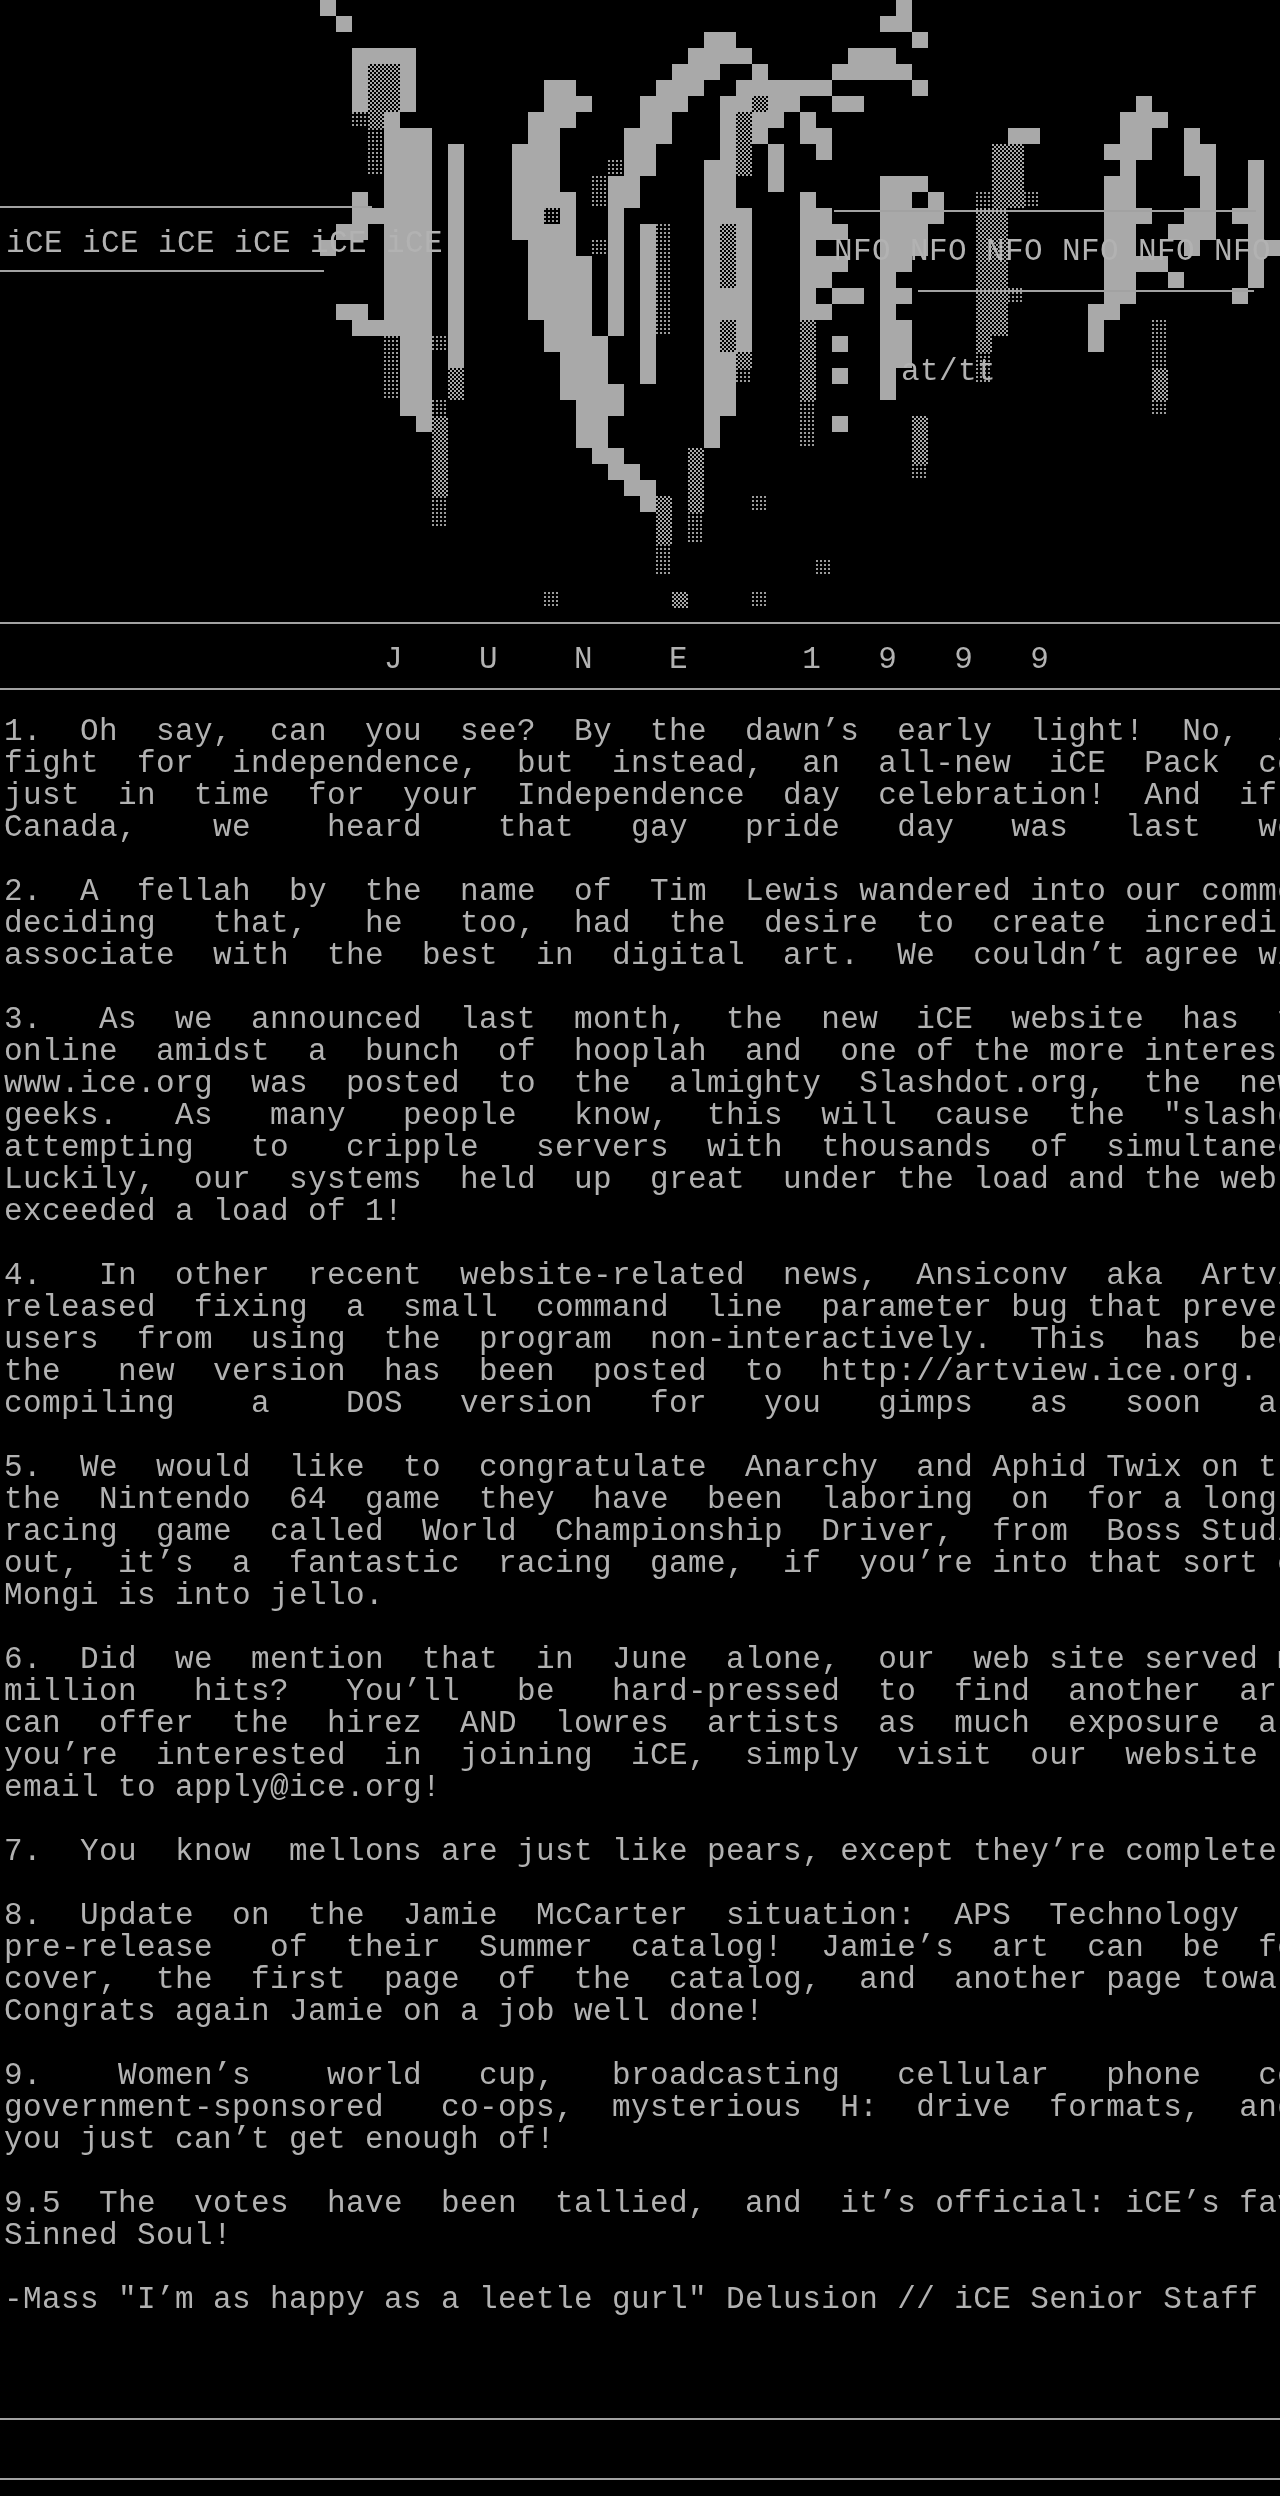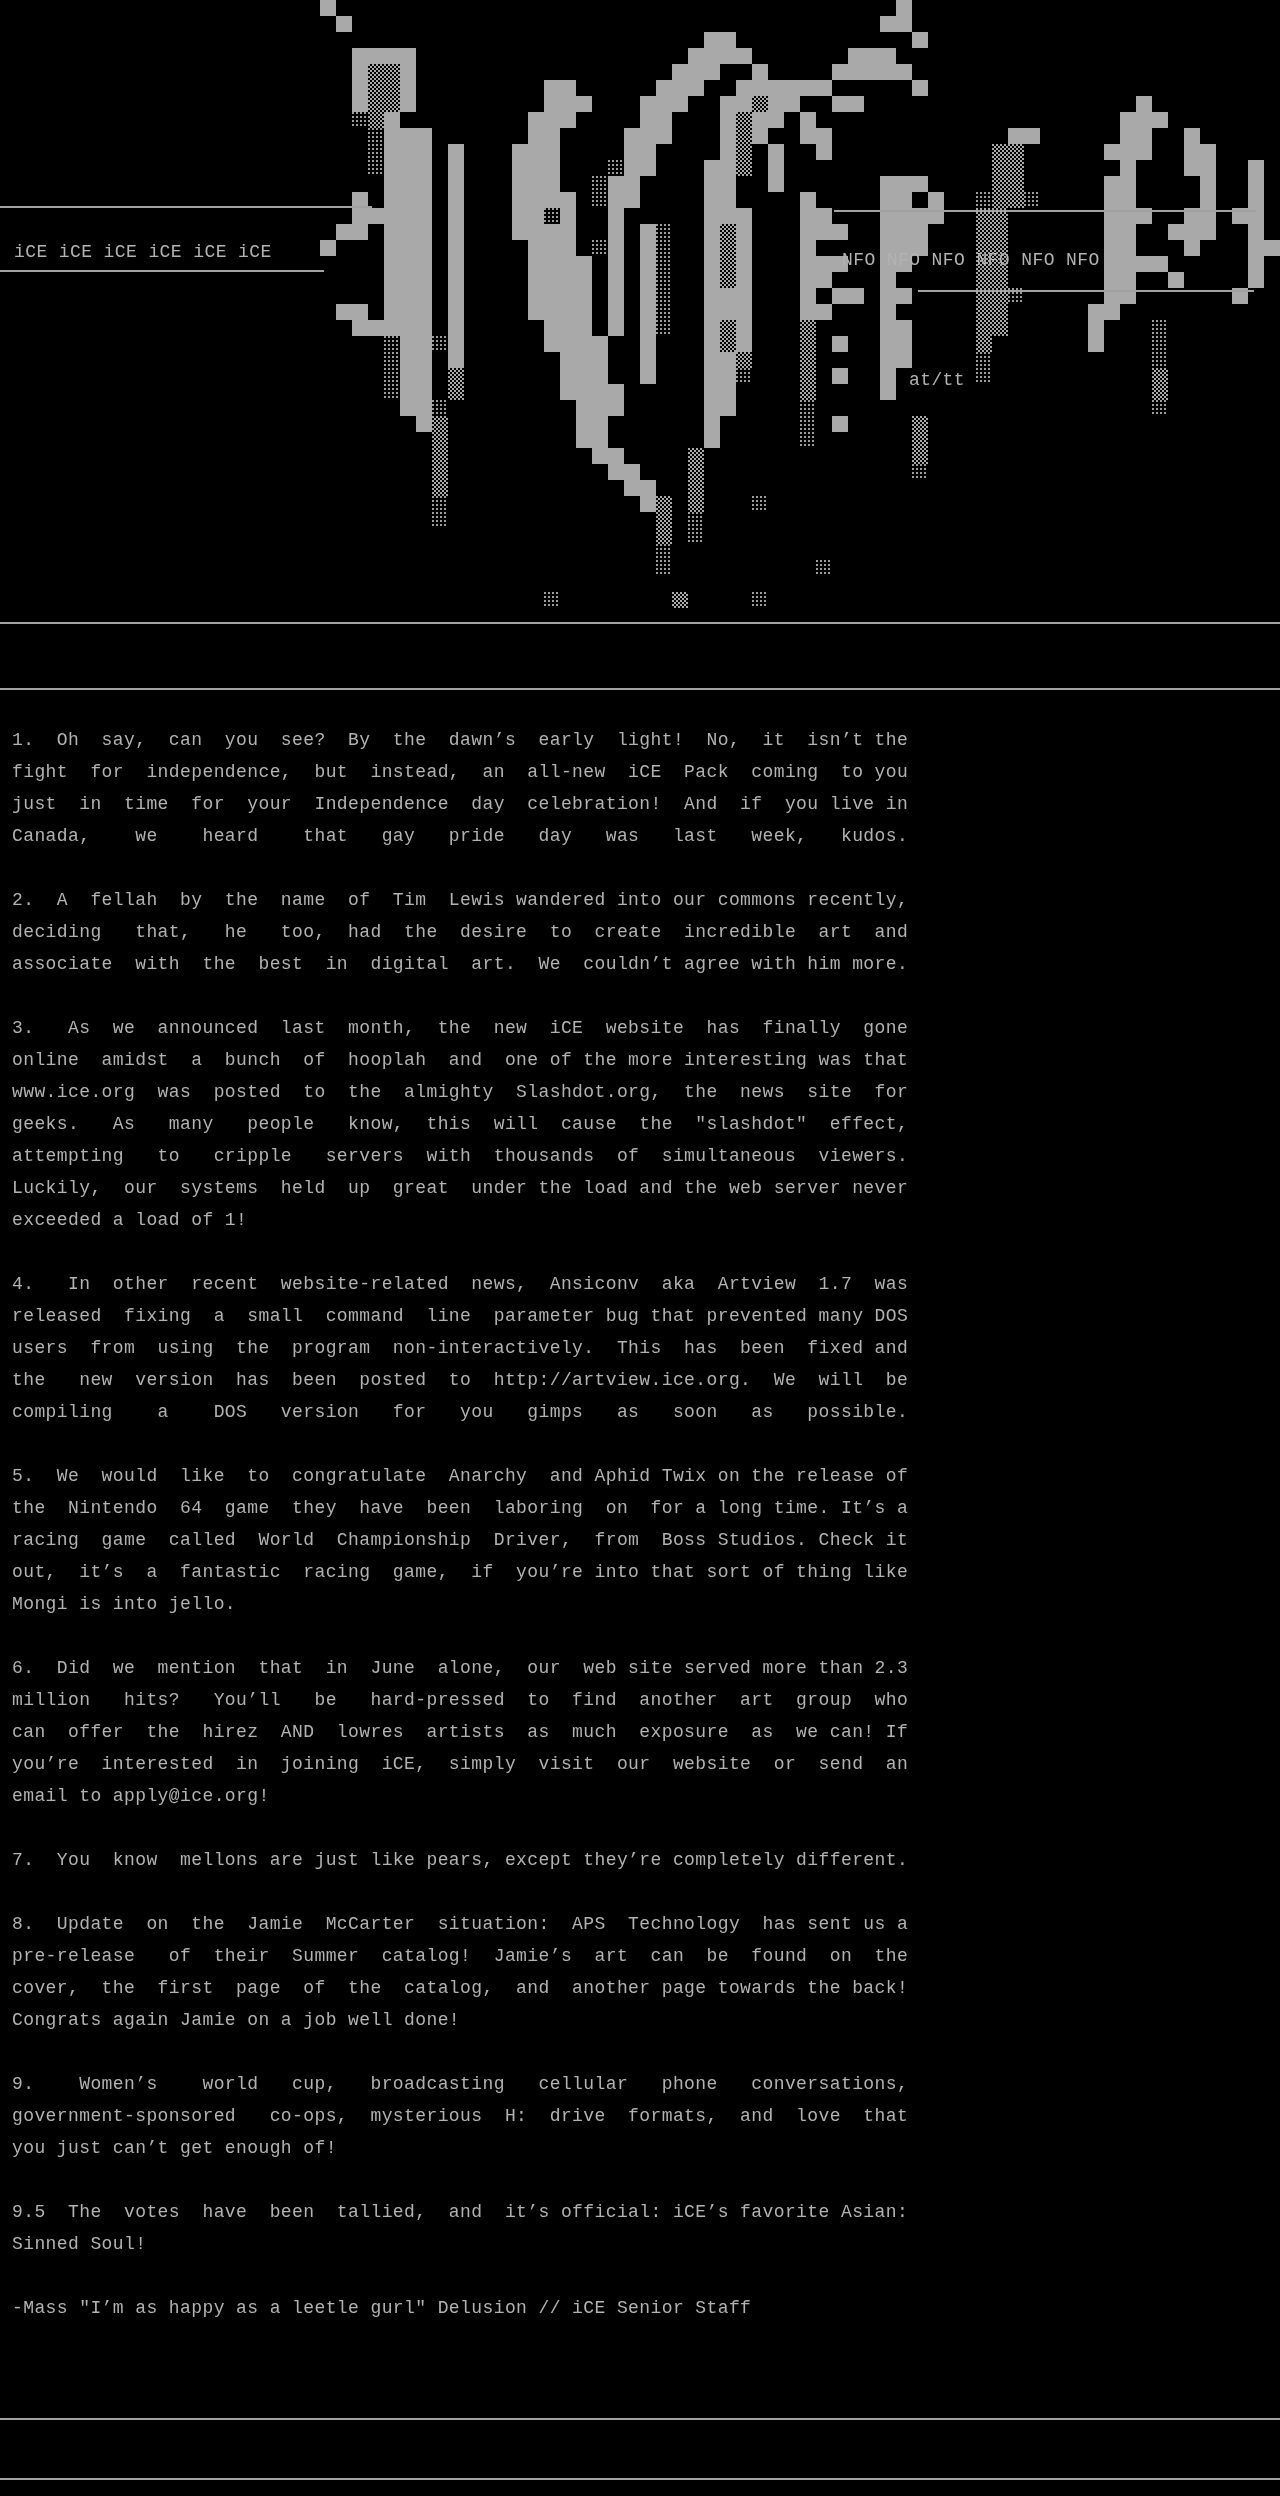--- a/index.html
+++ b/index.html
@@ -1,21 +1,21 @@
 <!DOCTYPE html>
 <html><head>
 <meta charset="utf-8">
 <title>iCE NFO</title>
 <style>
   html,body{margin:0;padding:0;background:#000;}
   .page{position:relative;width:1280px;height:2496px;background:#000;overflow:hidden;
         font-family:"Liberation Mono",monospace;}
-  .mono{position:absolute;margin:12px;white-space:pre;
+  .mono{position:absolute;margin:4px;white-space:pre;
         font-family:"Liberation Mono",monospace;
-        font-size:18px;line-height:32px;letter-spacing:.4px;color:#b2b2b2;}
+        font-size:31px;line-height:32px;letter-spacing:.4px;color:#b2b2b2;}
   .rule{position:absolute;height:2px;background:#a2a2a2;}
   svg{position:absolute;top:0;left:0;display:block;}
 </style>
 </head>
 <body>
 
 <div class="page">
 
   <svg id="art-svg" width="1280" height="624">
     <defs>
@@ -345,20 +345,21 @@
   <pre class="mono" style="top:224px;left:2px">iCE iCE iCE iCE iCE iCE</pre>
   <div class="rule" style="top:270px;left:0;width:324px"></div>
 
   <div class="rule" style="top:210px;left:834px;width:422px"></div>
   <pre class="mono" style="top:232px;left:830px">NFO NFO NFO NFO NFO NFO</pre>
   <div class="rule" style="top:290px;left:918px;width:336px"></div>
 
   <pre class="mono" style="top:352px;left:897px">at/tt</pre>
 
   <div class="rule" style="top:622px;left:0;width:1280px"></div>
+  <pre class="mono" style="top:640px;left:0">                    J    U    N    E      1   9   9   9</pre>
   <div class="rule" style="top:688px;left:0;width:1280px"></div>
 
   <pre class="mono" style="top:712px;left:0">1.  Oh  say,  can  you  see?  By  the  dawn’s  early  light!  No,  it  isn’t the
 fight  for  independence,  but  instead,  an  all-new  iCE  Pack  coming  to you
 just  in  time  for  your  Independence  day  celebration!  And  if  you live in
 Canada,    we    heard    that   gay   pride   day   was   last   week,   kudos.
 
 2.  A  fellah  by  the  name  of  Tim  Lewis wandered into our commons recently,
 deciding   that,   he   too,  had  the  desire  to  create  incredible  art  and
 associate  with  the  best  in  digital  art.  We  couldn’t agree with him more.

